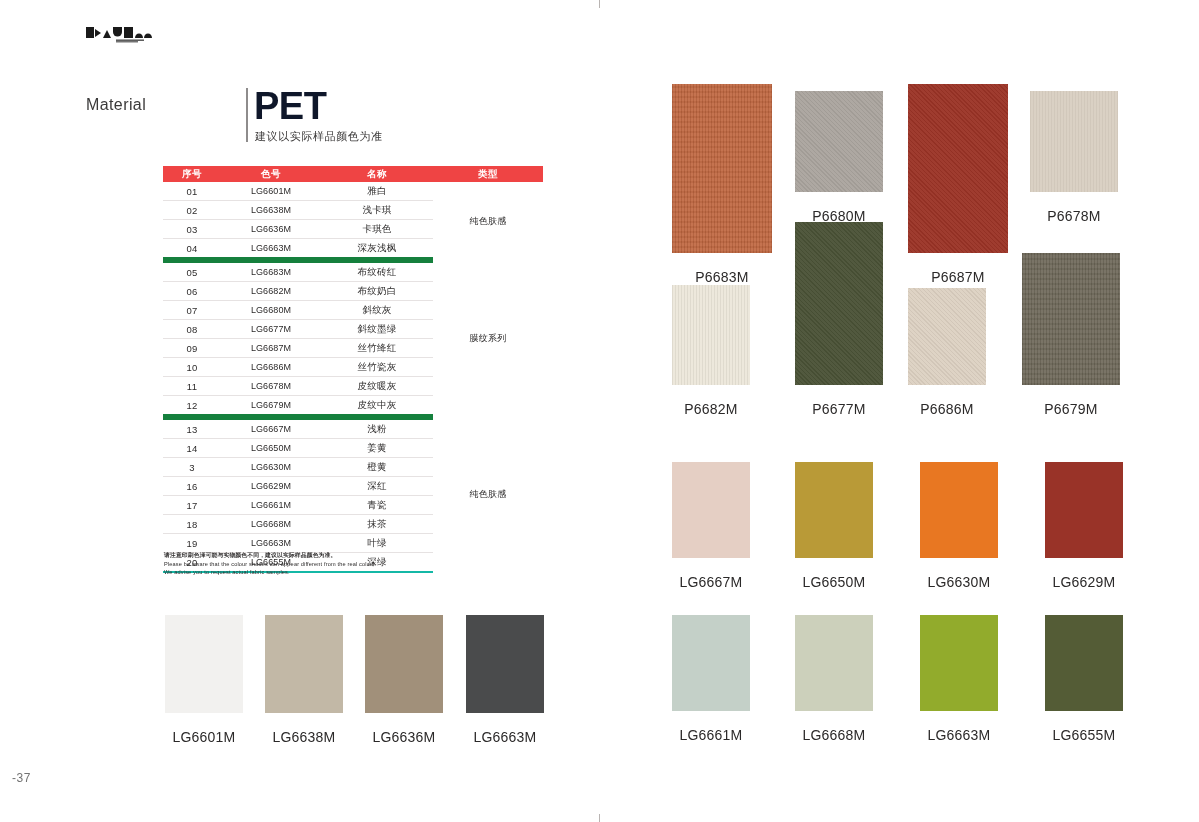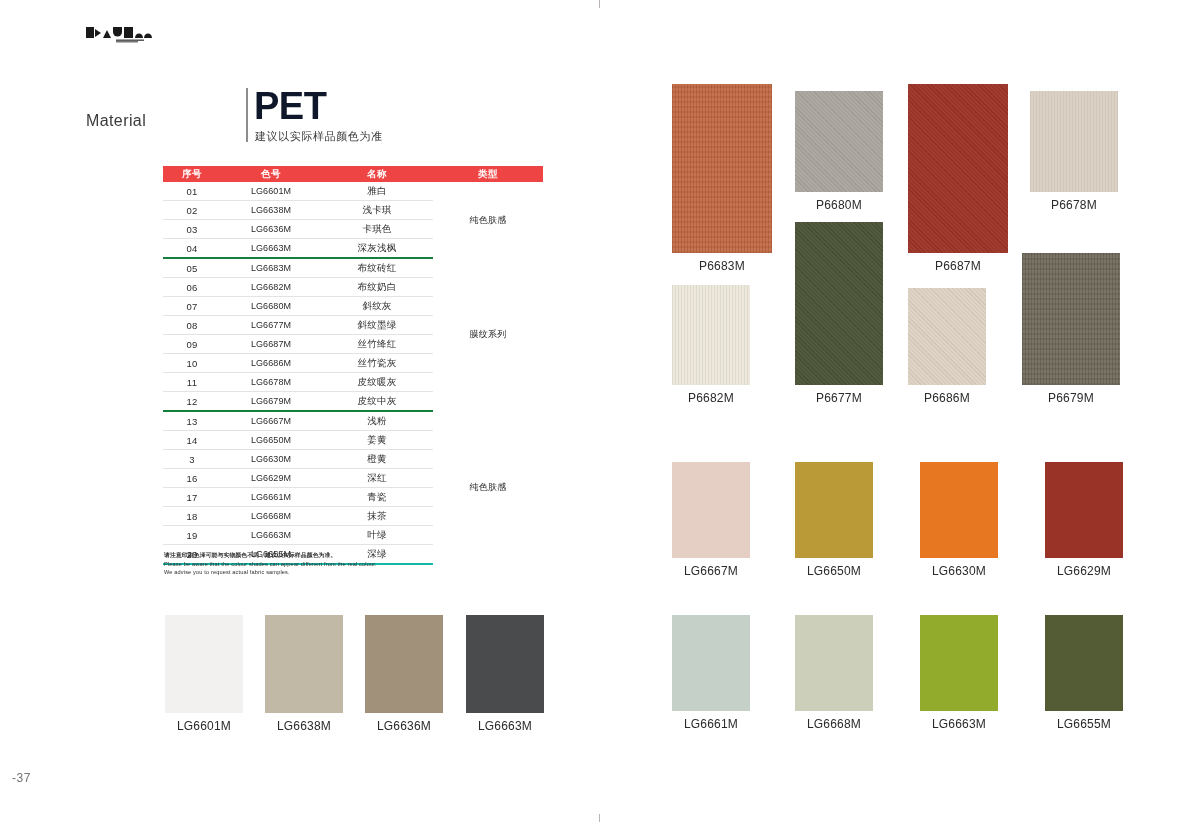--- a/index.html
+++ b/index.html
@@ -12,21 +12,21 @@
   .cm-top{left:599px;top:0;width:1px;height:8px;}
   .cm-bottom{left:599px;top:814px;width:1px;height:8px;}
 
   
   #logo{position:absolute;left:86px;top:25px;width:68px;height:20px;}
   #logo svg{display:block;}
 
   
   #titleblock{position:absolute;left:86px;top:88px;width:300px;height:58px;}
   #material-word{position:absolute;left:0;top:8px;font-size:16px;letter-spacing:.4px;
-                 color:#3b3a3a;font-weight:400;margin-top:16px;}
+                 color:#3b3a3a;font-weight:400;}
   #title-rule{position:absolute;left:160px;top:0px;width:2px;height:54px;background:#8e8c8c;}
   #pet-word{position:absolute;left:168px;top:-4px;font-size:38px;font-weight:700;
             letter-spacing:-0.5px;color:#0f172a;line-height:44px;}
   #pet-sub{position:absolute;left:169px;top:41px;font-size:11px;color:#3a3838;
            letter-spacing:.6px;white-space:nowrap;}
 
   
   #spec-table{position:absolute;left:163px;top:166px;width:380px;}
   #spec-table table{border-collapse:collapse;width:380px;table-layout:fixed;}
   #spec-table col.c1{width:58px;}
@@ -34,33 +34,33 @@
   #spec-table col.c3{width:112px;}
   #spec-table col.c4{width:110px;}
   #spec-table thead th{background:#ef4444;color:#ffffff;font-size:9.5px;font-weight:700;
                        height:16px;padding:0;text-align:center;letter-spacing:.5px;}
   #spec-table tbody td{height:18px;padding:0;font-size:9px;text-align:center;
                        color:#2d2b2b;border-bottom:1px solid #e6e2e2;
                        vertical-align:middle;letter-spacing:.2px;}
   #spec-table tbody td.num{font-size:9.5px;}
   #spec-table tbody td.code{font-size:9px;letter-spacing:.1px;}
   #spec-table tbody td.name{font-size:9.5px;}
-  #spec-table tbody tr.grp-end td{border-bottom:2px solid #15803d;}
+  #spec-table tbody tr.grp-end td{border-bottom:6px solid #15803d;}
   #spec-table tbody tr.last td{border-bottom:2px solid #14b8a6;}
   td.cat{border-bottom:none !important;font-size:9.5px;color:#2d2b2b;}
 
   
   #disclaimer{position:absolute;left:164px;top:551px;width:330px;
               font-size:5.6px;line-height:8.5px;color:#2f2d2d;letter-spacing:.15px;}
   #disclaimer .zh{font-weight:700;font-size:5.8px;}
 
   
   .sw{position:absolute;}
   .sw .chip{width:100%;box-sizing:border-box;}
-  .sw .lbl{margin-top:6px;text-align:center;font-size:12px;color:#2b2929;
+  .sw .lbl{margin-top:16px;text-align:center;font-size:14px;color:#2b2929;
            letter-spacing:.2px;white-space:nowrap;}
 
   
   .tex-vert{background-image:repeating-linear-gradient(90deg,
               rgba(0,0,0,.055) 0px, rgba(0,0,0,.055) 1px,
               rgba(255,255,255,.05) 1px, rgba(255,255,255,.05) 3px);}
   .tex-diag{background-image:repeating-linear-gradient(45deg,
               rgba(0,0,0,.05) 0px, rgba(0,0,0,.05) 1px,
               rgba(255,255,255,.045) 1px, rgba(255,255,255,.045) 3px);}
   .tex-weave{background-image:

